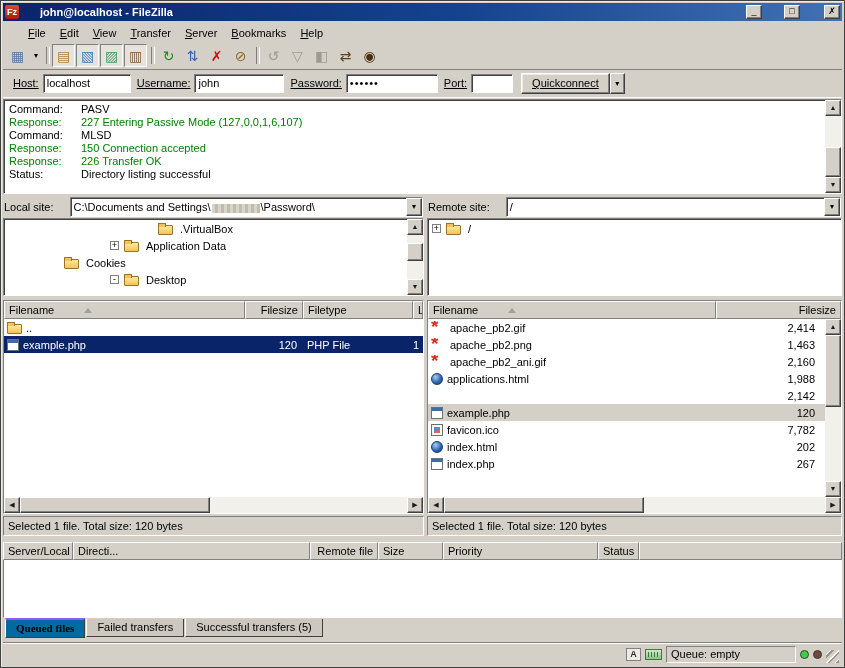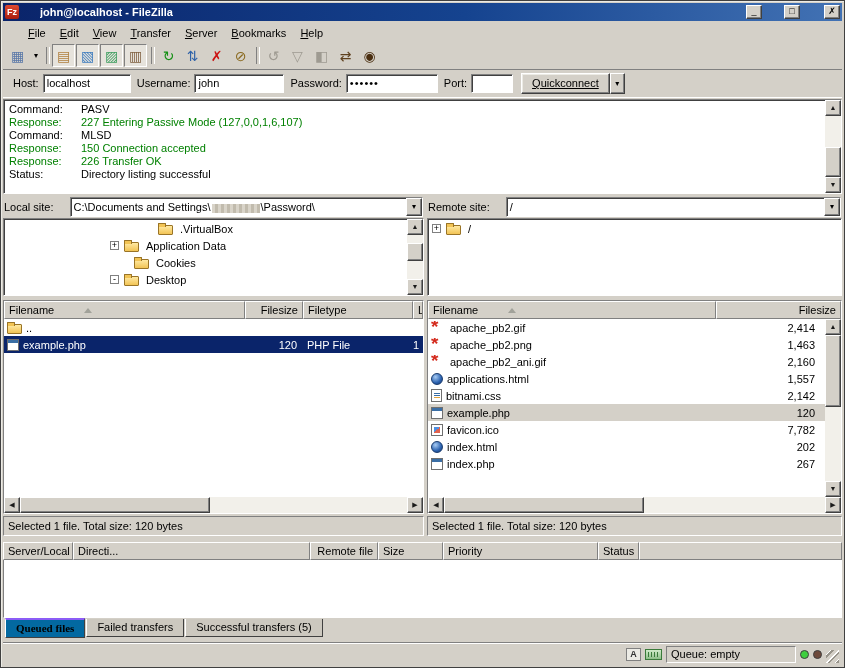--- a/index.html
+++ b/index.html
@@ -25,21 +25,21 @@
   .tb.pressed { border-color:#808080 #fff #fff #808080; background:#E6E3DC; }
   .tb.narrow { width:12px; }
   .tb.sep { width:8px; border:none; position:relative; }
   .tb.sep::before { content:""; position:absolute; left:3px; top:3px; bottom:3px; width:2px; border-left:1px solid #808080; border-right:1px solid #fff; }
   .tb-glyph { font-size:14px; line-height:1; }
   .tb.narrow .tb-glyph { font-size:8px; }
   .tb.disabled .tb-glyph { color:#9E9A91 !important; }
 
   
   .quickbar { height:29px; flex:none; display:flex; align-items:center; padding:0 4px; border-bottom:1px solid #fff; box-shadow:0 1px 0 #808080 inset; }
-  .qlabel { margin:0 4px 0 6px; white-space:nowrap; }
+  .qlabel { text-decoration:underline; margin:0 4px 0 6px; white-space:nowrap; }
   .qinput { height:19px; border:1px solid; border-color:#808080 #fff #fff #808080; box-shadow:inset 1px 1px 0 #404040; padding:0 3px; font:inherit; background:#fff; }
   .w-host{width:88px} .w-user{width:90px} .w-pass{width:92px; letter-spacing:1px} .w-port{width:42px}
   .qc-btn { height:21px; padding:0 10px; margin-left:8px; background:#D4D0C8; border:1px solid; border-color:#fff #404040 #404040 #fff; box-shadow:inset -1px -1px 0 #808080,inset 1px 1px 0 #ECEBE5; font:inherit; text-decoration:underline; }
   .qc-drop { width:15px; height:21px; background:#D4D0C8; border:1px solid; border-color:#fff #404040 #404040 #fff; box-shadow:inset -1px -1px 0 #808080; font-size:8px; }
 
   
   .sunken-white { background:#fff; border:1px solid; border-color:#808080 #fff #fff #808080; box-shadow:inset 1px 1px 0 #404040; }
 
   
   .log { height:95px; flex:none; position:relative; padding:3px 20px 3px 5px; overflow:hidden; margin-top:1px; }
@@ -316,21 +316,21 @@
               <span class="ic ic-folder"></span>
               <span class="tlabel">.VirtualBox</span>
             </div>
 
             <div class="trow" style="padding-left: 106px;">
               <span class="exp">+</span>
               <span class="ic ic-folder"></span>
               <span class="tlabel">Application Data</span>
             </div>
 
-            <div class="trow" style="padding-left: 116px;">
+            <div class="trow" style="padding-left: 46px;">
               <span class="exp"></span>
               <span class="ic ic-folder"></span>
               <span class="tlabel">Cookies</span>
             </div>
 
             <div class="trow" style="padding-left: 106px;">
               <span class="exp">-</span>
               <span class="ic ic-folder"></span>
               <span class="tlabel">Desktop</span>
             </div>
@@ -455,28 +455,24 @@
                   <span>apache_pb2_ani.gif</span>
                 </span>
                 <span class="cell c-size">2,160</span>
               </div>
 
               <div class="frow remote-row">
                 <span class="cell c-name">
                   <span class="ic ic-html"></span>
                   <span>applications.html</span>
                 </span>
-                <span class="cell c-size">1,557</span>
-              </div>
-
-              <div class="frow remote-row">
-                <span class="cell c-name">
-                  <span class="ic ic-css"></span>
-                  <span>bitnami.css</span>
-                </span>
+                <span class="cell c-size">1,988</span>
+              </div>
+
+              <div class="frow remote-row">
                 <span class="cell c-size">2,142</span>
               </div>
 
               <div class="frow remote-row selected">
                 <span class="cell c-name">
                   <span class="ic ic-php"></span>
                   <span>example.php</span>
                 </span>
                 <span class="cell c-size">120</span>
               </div>

